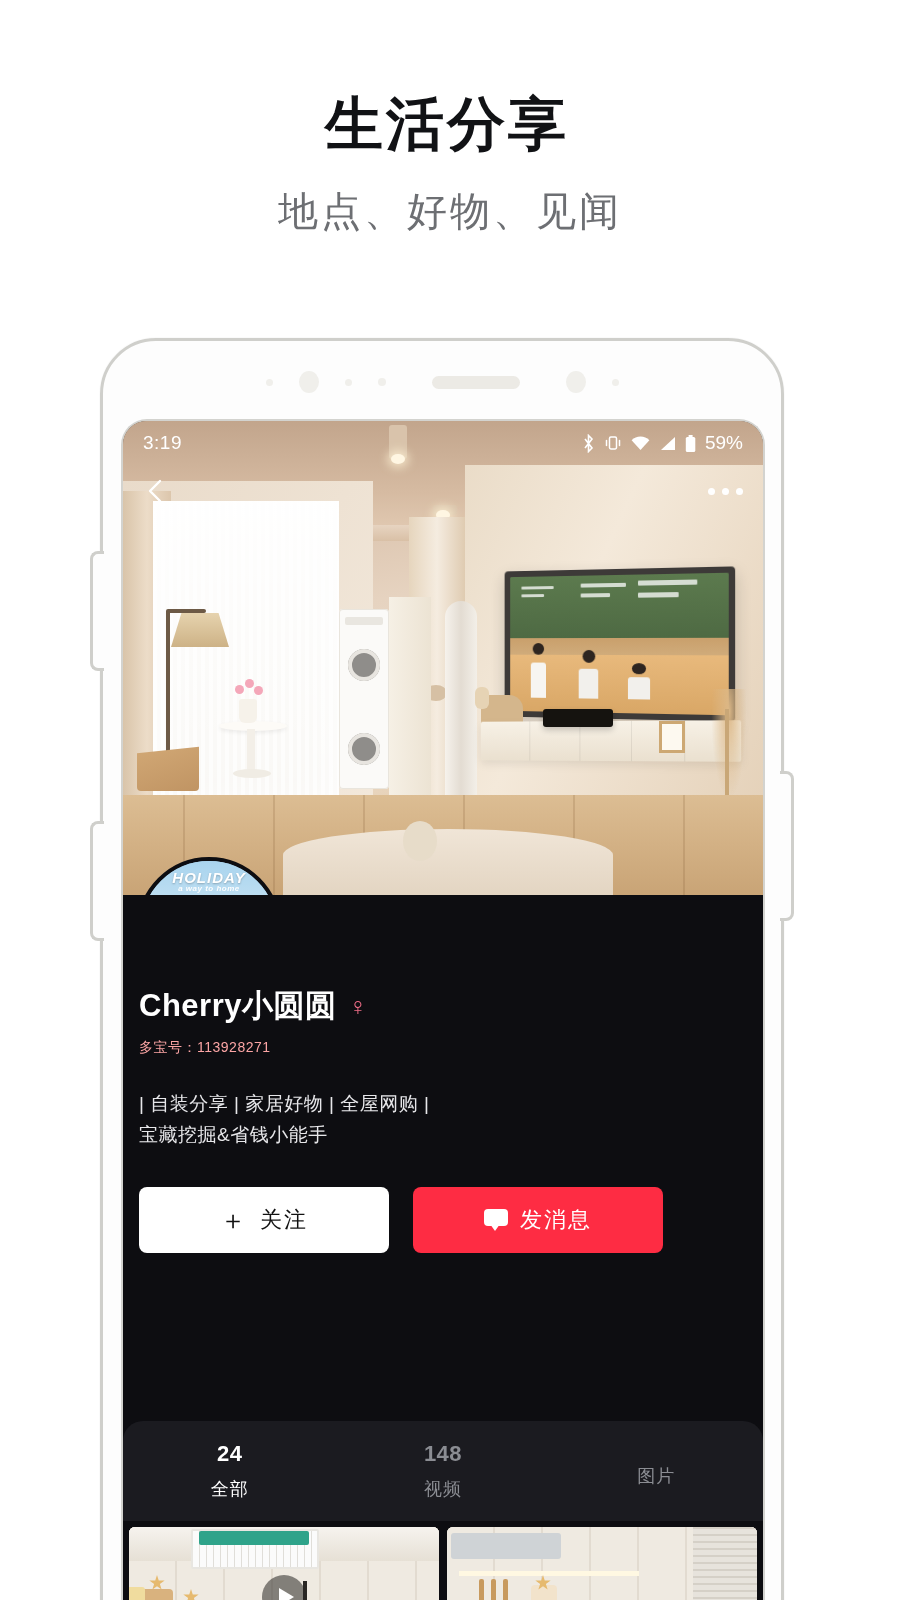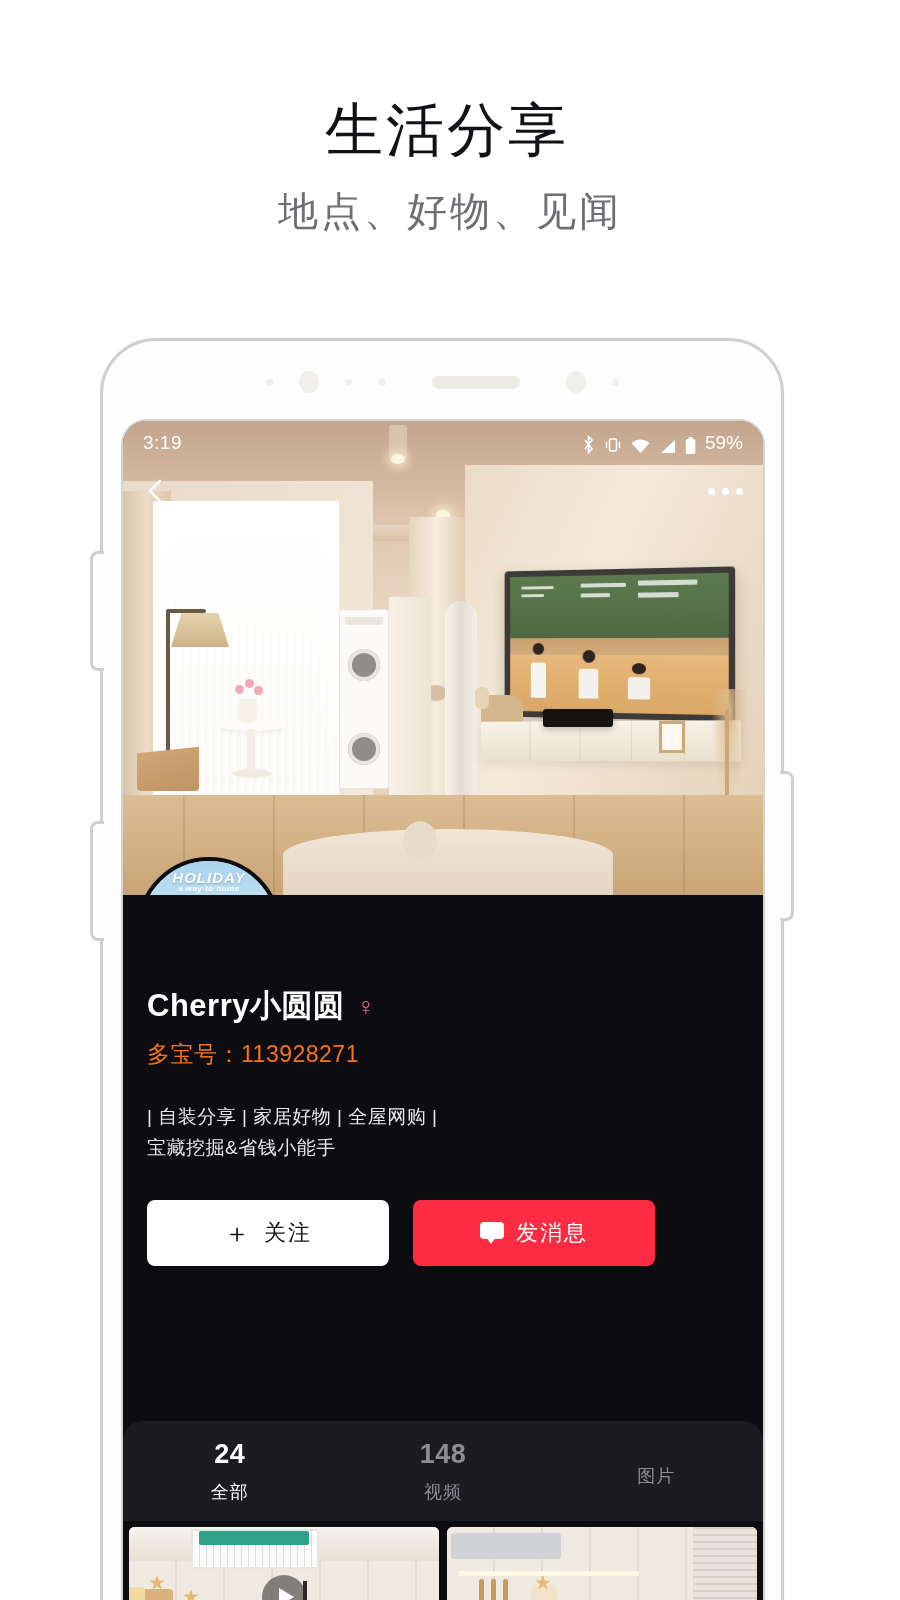--- a/index.html
+++ b/index.html
@@ -6,23 +6,23 @@
   html, body {
     width: 900px; height: 1600px;
     background: #ffffff;
     font-family: "Liberation Sans", "DejaVu Sans", sans-serif;
     overflow: hidden;
   }
   #root { position: relative; width: 900px; height: 1600px; background:#fff; }
 
   
   .promo-title {
-    position: absolute; top: 92px; left: 0; width: 894px;
+    position: absolute; top: 86px; left: 0; width: 894px;
     text-align: center;
-    font-size: 58px; font-weight: 400; color: #111215;
+    font-size: 58px; font-weight: 700; color: #111215;
     letter-spacing: 3px;
   }
   .promo-sub {
     position: absolute; top: 184px; left: 0; width: 900px;
     text-align: center;
     font-size: 40px; font-weight: 400; color: #6d6f73;
     letter-spacing: 3px;
   }
 
   
@@ -141,21 +141,21 @@
   .floor { position:absolute; left:0; top:374px; width:640px; height:100px;
             background: linear-gradient(180deg,#dcbd93,#c9a476); }
   .floor-pl { position:absolute; top:0; width:2px; height:100px; background:rgba(120,85,45,.18); }
   .rug { position:absolute; left:160px; top:408px; width:330px; height:66px;
             background: linear-gradient(180deg,#f0e5d7,#e3d5c2); border-radius:50% 50% 0 0 / 26px 26px 0 0; }
   .pouf { position:absolute; left:280px; top:400px; width:34px; height:40px; background:#e7dcc9; border-radius:50%; }
 
   .status-bar { position:absolute; left:0; top:0; width:640px; height:44px;
             display:flex; align-items:center; padding:0 20px; color:#fff; }
   .st-time { font-size:19px; font-weight:500; letter-spacing:.5px; }
-  .st-right { margin-left:auto; display:flex; align-items:flex-end; gap:9px; }
+  .st-right { margin-left:auto; display:flex; align-items:center; gap:9px; }
   .st-right svg { display:block; }
   .st-pct { font-size:19px; font-weight:500; }
 
   .nav-row { position:absolute; left:0; top:50px; width:640px; height:40px;
             display:flex; align-items:center; padding:0 20px; }
   .back-ic { width:26px; height:26px; cursor:pointer; }
   .more-ic { margin-left:auto; display:flex; gap:7px; align-items:center; cursor:pointer; }
   .more-ic i { width:7px; height:7px; border-radius:50%; background:#fff; display:block; }
 
   .avatar { position:absolute; left:14px; top:436px; width:144px; height:144px; border-radius:50%;
@@ -178,43 +178,43 @@
             clip-path: polygon(20% 100%,0 10%,100% 0,72% 100%); }
   .av-fl   { position:absolute; left:52%; top:40%; width:11px; height:11px; border-radius:50%; background:#f3a1b8; }
   .av-fl2  { position:absolute; left:58%; top:47%; width:10px; height:10px; border-radius:50%; background:#ef93ad; }
   .av-txt  { position:absolute; left:0; top:6%; width:100%; text-align:center; color:#fff;
             font-size:15px; font-weight:700; font-style:italic; letter-spacing:1px;
             text-shadow:0 1px 2px rgba(0,0,0,.25); }
   .av-txt2 { position:absolute; left:0; top:17%; width:100%; text-align:center; color:#fff;
             font-size:8px; font-weight:700; font-style:italic; letter-spacing:.5px; opacity:.95; }
 
   
-  .profile { position:absolute; left:0; top:474px; width:556px; background:#0d0d11; padding:0 24px; }
+  .profile { position:absolute; left:0; top:474px; width:556px; background:#0d0d11; padding:0 16px; }
   .uname-row { display:flex; align-items:center; gap:12px; padding-top:90px; }
   .uname { font-size:31px; font-weight:700; color:#fff; letter-spacing:.5px; }
   .gender { font-size:25px; color:#f06d88; line-height:1; }
-  .uid { margin-top:12px; font-size:23px; color:#f97316; letter-spacing:.5px; }
+  .uid { margin-top:12px; font-size:14px; color:#fca5a5; letter-spacing:.5px; }
   .bio { margin-top:32px; font-size:19px; color:#e7e7ea; line-height:1.62; letter-spacing:.5px; }
 
   .actions { display:flex; gap:24px; margin-top:36px; }
   .btn { flex:1; height:66px; border-radius:8px; display:flex; align-items:center; justify-content:center;
          gap:12px; font-size:22px; letter-spacing:2px; cursor:pointer; }
   .btn-follow { background:#ffffff; color:#111; font-weight:500; }
   .btn-follow .plus { font-size:26px; font-weight:400; line-height:1; }
   .btn-msg { background:#fe2c43; color:#fff; font-weight:500; }
   .msg-ic { width:24px; height:21px; position:relative; }
   .msg-ic:before { content:''; position:absolute; left:0; top:0; width:24px; height:17px;
          background:#fff; border-radius:4px; }
   .msg-ic:after  { content:''; position:absolute; left:6px; top:15px; width:0; height:0;
          border-left:5px solid transparent; border-right:5px solid transparent; border-top:7px solid #fff; }
 
   .stats { position:absolute; left:0; top:1000px; width:640px; height:100px;
            background:#1b1b20; border-radius:20px 20px 0 0; display:flex; align-items:center; }
   .stat { flex:1; text-align:center; cursor:pointer; }
-  .stat .num { font-size:27px; font-weight:700; letter-spacing:.5px; }
+  .stat .num { font-size:22px; font-weight:700; letter-spacing:.5px; }
   .stat .lbl { font-size:18px; margin-top:10px; letter-spacing:1px; }
   .stat.active .num, .stat.active .lbl { color:#ffffff; }
   .stat .num, .stat .lbl { color:#8b8d93; }
 
   
   .grid { position:absolute; left:0; top:1100px; width:640px; height:146px;
           background:#0d0d11; display:flex; gap:8px; padding:6px 6px 0; }
   .cell { position:relative; flex:1; border-radius:6px; overflow:hidden; background:#d9d3c7; cursor:pointer; }
 
   .k-wall { position:absolute; inset:0;

